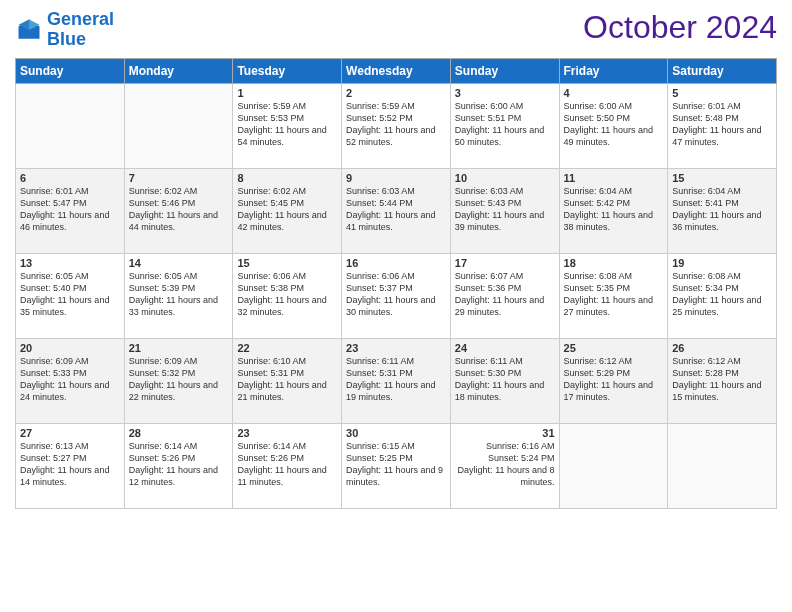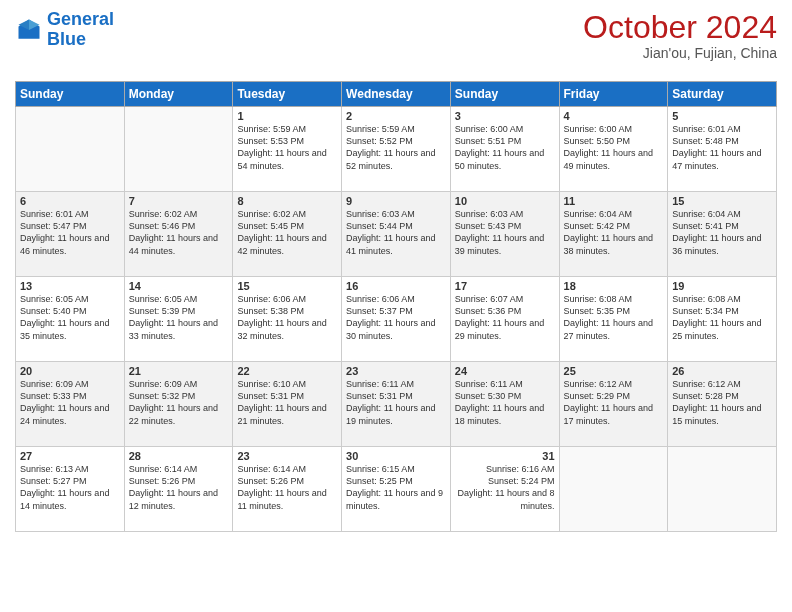--- a/index.html
+++ b/index.html
@@ -40,34 +40,33 @@
     .logo-icon {
       width: 28px;
       height: 28px;
     }
     .title-block {
       text-align: right;
     }
     .month-title {
       font-size: 32px;
       font-weight: normal;
-      color: #b91c1c;
+      color: #4c1d95;
       line-height: 1.1;
       margin-left: 43px;
     }
     .location {
       font-size: 14px;
       color: #555;
     }
     .calendar {
       flex: 1;
       border-collapse: collapse;
       width: 100%;
       table-layout: fixed;
-      margin-top: 12px;
     }
     .calendar th {
       background: #1a6fc4;
       color: #fff;
       font-size: 12px;
       font-weight: bold;
       padding: 5px 4px;
       text-align: left;
       border: 1px solid #aaa;
     }
@@ -113,21 +112,20 @@
         <polygon points="16,4 28,10 16,16" fill="#4a9fd4"></polygon>
         <polygon points="16,4 4,10 16,16" fill="#2a7fc4"></polygon>
       </svg>
       <div class="logo-text">
         <span>General</span><br>
         <span style="color:#1a6fc4">Blue</span>
       </div>
     </div>
     <div class="title-block">
       <div class="month-title">October 2024</div>
-      <div class="location">Jian'ou, Fujian, China</div>
     </div>
   </div>
 
   <table class="calendar">
     <thead>
       <tr>
         <th>Sunday</th>
         <th>Monday</th>
         <th>Tuesday</th>
         <th>Wednesday</th>

